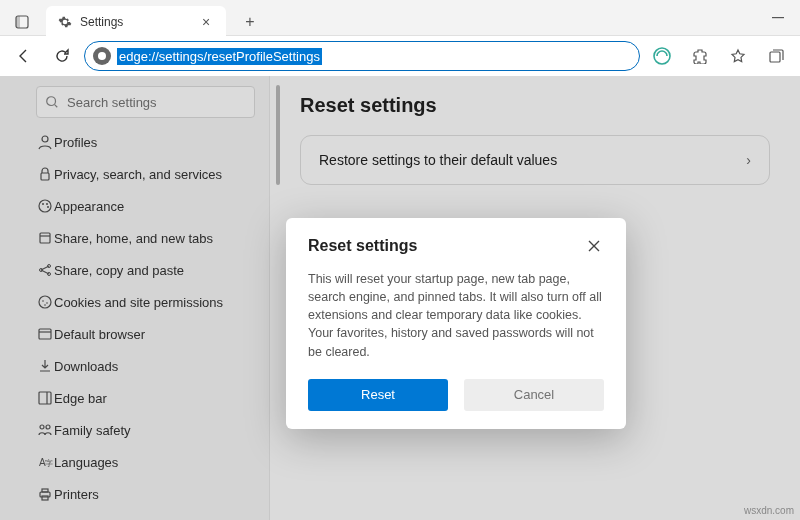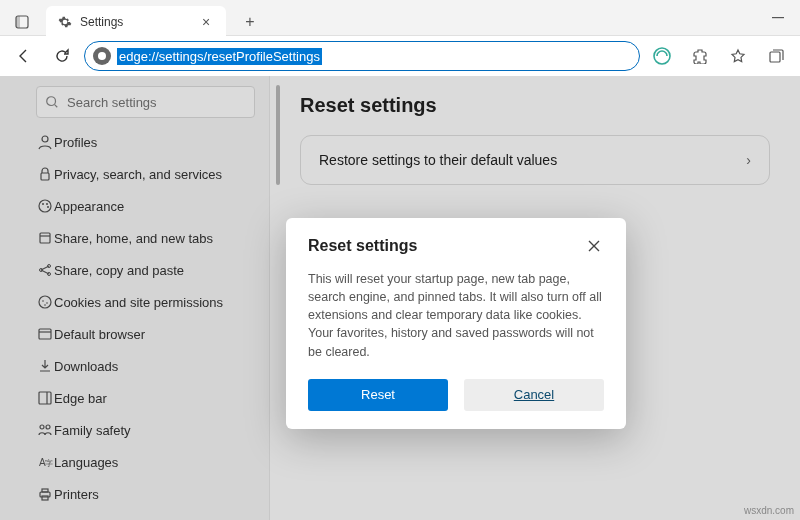--- a/index.html
+++ b/index.html
@@ -31,21 +31,21 @@
 .scroll-thumb { position:absolute; left:276px; top:85px; width:4px; height:100px; background:#bbb; border-radius:2px; }
 .overlay { position:absolute; left:0; top:76px; right:0; bottom:0; background:rgba(0,0,0,0.14); }
 .dialog { position:absolute; left:286px; top:218px; width:340px; background:#fff; border-radius:6px; box-shadow:0 10px 40px rgba(0,0,0,0.25); padding:18px 22px 18px 22px; }
 .dlg-head { display:flex; align-items:center; justify-content:space-between; margin-bottom:14px; }
 .dlg-title { font-size:16px; font-weight:600; color:#222; }
 .dlg-close { width:20px; height:20px; display:flex; align-items:center; justify-content:center; color:#444; }
 .dlg-body { font-size:12.5px; color:#555; line-height:1.45; margin-bottom:18px; }
 .dlg-btns { display:flex; gap:16px; }
 .btn { flex:1; height:32px; display:flex; align-items:center; justify-content:center; font-size:13px; border-radius:3px; cursor:pointer; }
 .btn-primary { background:#0078d4; color:#fff; }
-.btn-secondary { background:#ededed; color:#0c4a6e;text-decoration:underline; }
+.btn-secondary { background:#ededed; color:#737373; }
 .watermark { position:absolute; right:6px; bottom:4px; font-size:10px; color:#888; }
 svg { display:block; }
 </style>
 </head>
 <body>
 
 <div class="titlebar">
   <div class="tb-left">
     <div class="tb-icon">
       <svg width="14" height="14" viewBox="0 0 14 14">

